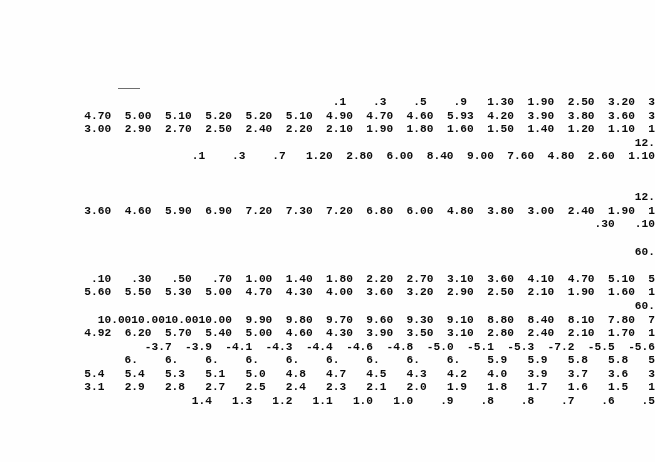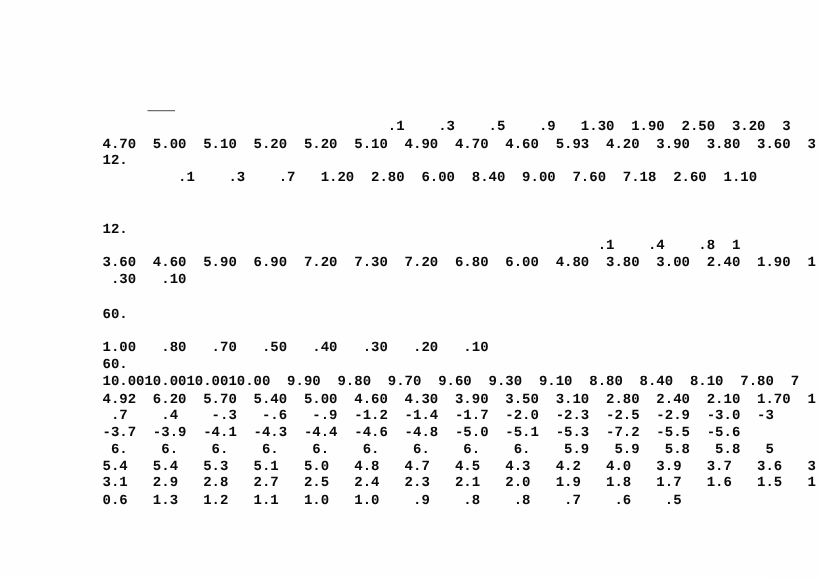--- a/index.html
+++ b/index.html
@@ -11,20 +11,21 @@
     width: 655px;
     height: 462px;
     overflow: hidden;
     font-family: "Liberation Mono", "DejaVu Sans Mono", monospace;
   }
   #page {
     position: relative;
     width: 655px;
     height: 462px;
     background: #fefefe;
+    text-align: right;
   }
   .dash-rule {
     position: absolute;
     left: 118px;
     top: 88px;
     width: 22px;
     height: 0;
     border-top: 1px solid #555;
     opacity: 0.85;
   }
@@ -50,35 +51,35 @@
   }
 </style>
 </head>
 <body>
 
 <div id="page">
   <div class="dash-rule"></div>
   <div class="listing">
       <div class="row">                                  .1    .3    .5    .9   1.30  1.90  2.50  3.20  3</div>
       <div class="row">4.70  5.00  5.10  5.20  5.20  5.10  4.90  4.70  4.60  5.93  4.20  3.90  3.80  3.60  3</div>
+      <div class="row">3.00  2.90  2.70  2.50  2.40  2.20  2.10  1.90  1.80  1.60  1.50  1.40  1.20  1.10  1</div>
       <div class="row">12.</div>
-      <div class="row">         .1    .3    .7   1.20  2.80  6.00  8.40  9.00  7.60  7.18  2.60  1.10</div>
+      <div class="row">         .1    .3    .7   1.20  2.80  6.00  8.40  9.00  7.60  4.80  2.60  1.10</div>
       <div class="row blank"></div>
       <div class="row blank"></div>
       <div class="row">12.</div>
-      <div class="row">                                                           .1    .4    .8  1</div>
       <div class="row">3.60  4.60  5.90  6.90  7.20  7.30  7.20  6.80  6.00  4.80  3.80  3.00  2.40  1.90  1</div>
       <div class="row"> .30   .10</div>
       <div class="row blank"></div>
       <div class="row">60.</div>
       <div class="row blank"></div>
-      <div class="row">1.00   .80   .70   .50   .40   .30   .20   .10</div>
+      <div class="row"> .10   .30   .50   .70  1.00  1.40  1.80  2.20  2.70  3.10  3.60  4.10  4.70  5.10  5</div>
+      <div class="row">5.60  5.50  5.30  5.00  4.70  4.30  4.00  3.60  3.20  2.90  2.50  2.10  1.90  1.60  1</div>
       <div class="row">60.</div>
       <div class="row">10.0010.0010.0010.00  9.90  9.80  9.70  9.60  9.30  9.10  8.80  8.40  8.10  7.80  7</div>
       <div class="row">4.92  6.20  5.70  5.40  5.00  4.60  4.30  3.90  3.50  3.10  2.80  2.40  2.10  1.70  1</div>
-      <div class="row"> .7    .4    -.3   -.6   -.9  -1.2  -1.4  -1.7  -2.0  -2.3  -2.5  -2.9  -3.0  -3</div>
       <div class="row">-3.7  -3.9  -4.1  -4.3  -4.4  -4.6  -4.8  -5.0  -5.1  -5.3  -7.2  -5.5  -5.6</div>
       <div class="row"> 6.    6.    6.    6.    6.    6.    6.    6.    6.    5.9   5.9   5.8   5.8   5</div>
       <div class="row">5.4   5.4   5.3   5.1   5.0   4.8   4.7   4.5   4.3   4.2   4.0   3.9   3.7   3.6   3</div>
       <div class="row">3.1   2.9   2.8   2.7   2.5   2.4   2.3   2.1   2.0   1.9   1.8   1.7   1.6   1.5   1</div>
-      <div class="row">0.6   1.3   1.2   1.1   1.0   1.0    .9    .8    .8    .7    .6    .5</div>
+      <div class="row">1.4   1.3   1.2   1.1   1.0   1.0    .9    .8    .8    .7    .6    .5</div>
     </div>
 </div>
 
 </body></html>

